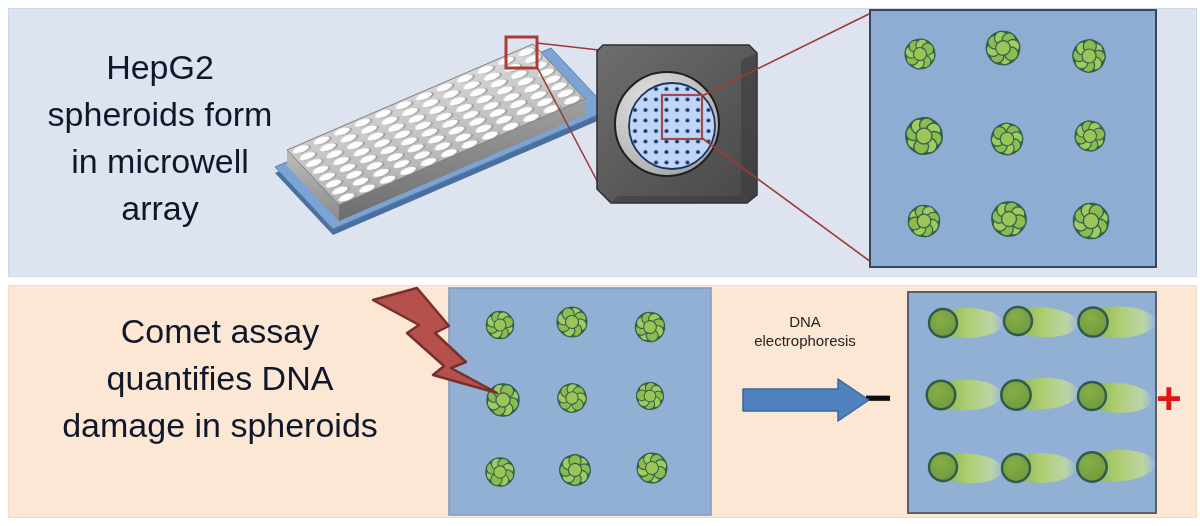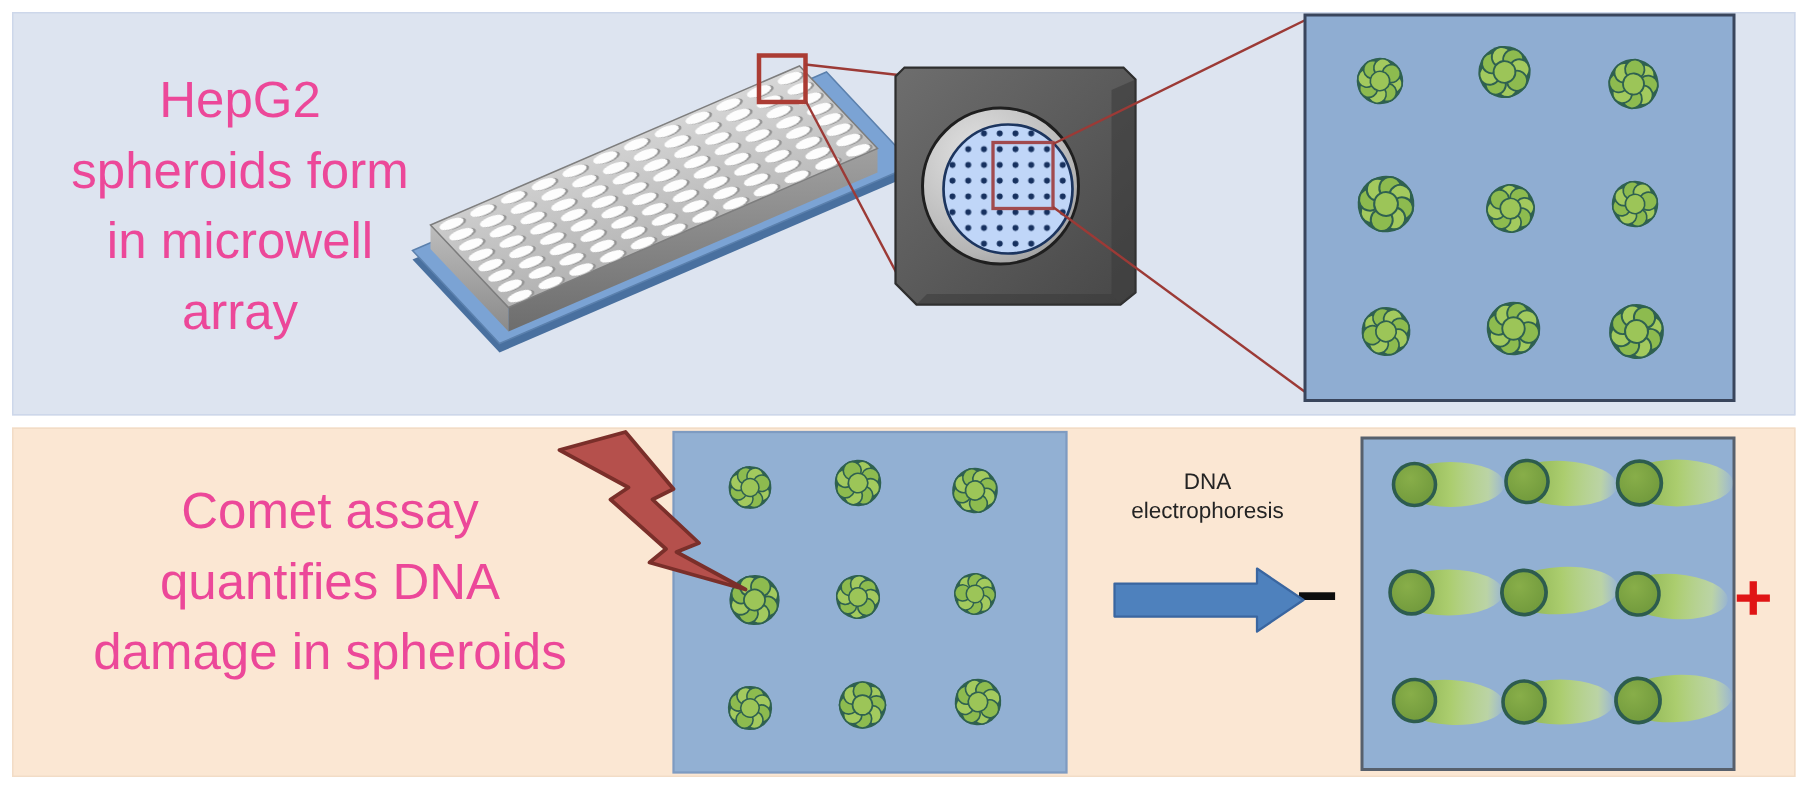--- a/index.html
+++ b/index.html
@@ -4,26 +4,26 @@
 <style>
   html,body{margin:0;padding:0;}
   body{
     width:1200px;height:526px;position:relative;background:#ffffff;
     font-family:"Liberation Sans", sans-serif;overflow:hidden;
   }
   .panel{position:absolute;box-sizing:border-box;}
   .panel-top{left:8px;top:8px;width:1189px;height:269px;background:#dde4f0;border:1px solid #cdd7ea;}
   .panel-bottom{left:8px;top:285px;width:1189px;height:233px;background:#fbe7d3;border:1px solid #f2dcc6;}
   .caption{
-    position:absolute;color:#ec4899;text-align:center;white-space:pre-line;
+    position:absolute;color:#0f172a;text-align:center;white-space:pre-line;
     font-family:"Liberation Sans", sans-serif;
   }
   .caption-main{font-size:34px;line-height:1.38;}
   .caption-top{left:18px;top:44px;width:284px;}
-  .caption-bottom{left:22px;top:318px;width:396px;}
+  .caption-bottom{left:22px;top:308px;width:396px;}
   .caption-arrow{left:712px;top:312px;width:186px;font-size:15px;line-height:1.28;color:#242424;}
   .electrode{position:absolute;font-weight:700;}
   .electrode-minus{left:864px;top:370px;font-size:48px;color:#0d0d0d;}
   .electrode-plus{left:1156px;top:374px;font-size:44px;color:#e01515;}
   svg.art{position:absolute;left:0;top:0;pointer-events:none;}
 </style>
 </head>
 <body>
 
 <div class="panel panel-top"></div>

